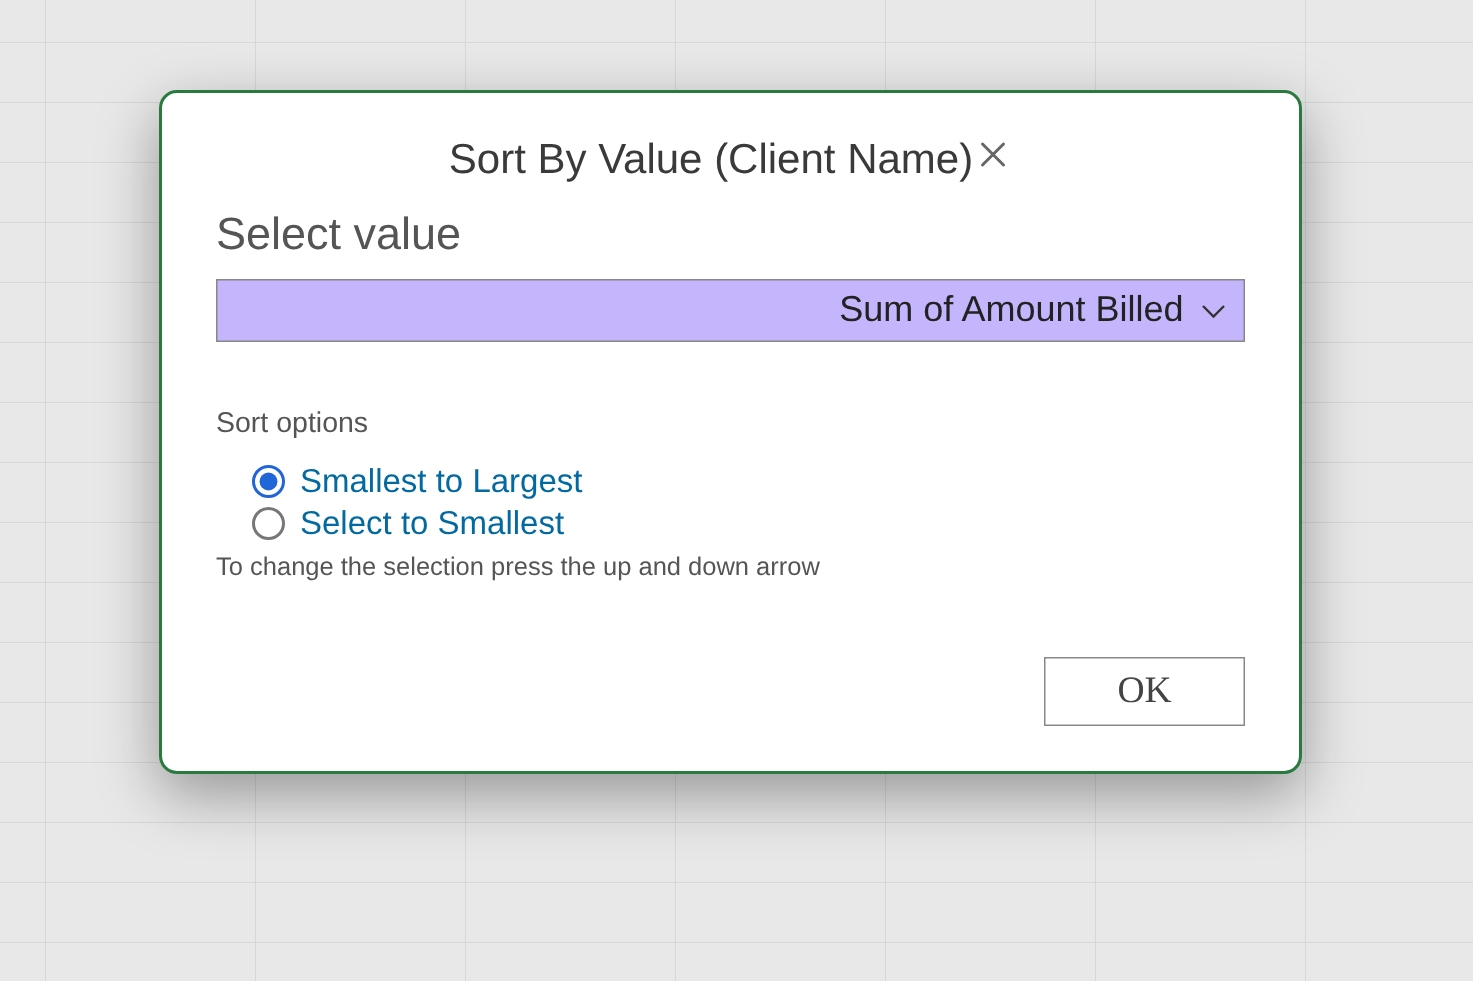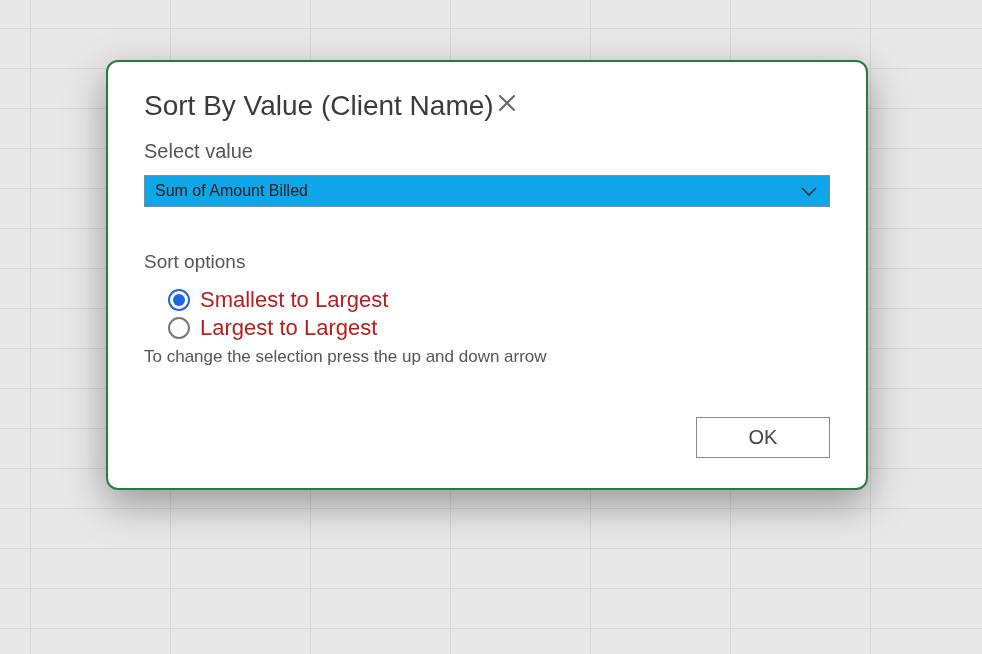--- a/index.html
+++ b/index.html
@@ -28,55 +28,55 @@
       top: 60px;
       width: 762px;
       background: #fff;
       border: 2px solid #2a7a3f;
       border-radius: 12px;
       box-shadow: 0 14px 40px rgba(0,0,0,0.35);
       padding: 28px 36px 30px 36px;
     }
     .dlg-header {
       display: flex;
-      justify-content: flex-start;
+      justify-content: center;
       align-items: flex-start;
     }
     .dlg-title {
       font-size: 28px;
       color: #3a3a3a;
       font-weight: 400;
     }
     .close-btn {
       font-size: 22px;
       color: #555;
       background: none;
       border: none;
       cursor: pointer;
       line-height: 1;
       padding: 4px;
     }
     .section-label {
-      font-size: 20px;
+      font-size: 30px;
       color: #555;
       margin-top: 18px;
     }
     .select-wrap {
       position: relative;
       margin-top: 12px;
     }
     .select-box {
       width: 100%;
       border: 1px solid #888;
-      background: #0ea5e9;
-      font-size: 16px;
+      background: #c4b5fd;
+      font-size: 24px;
       color: #222;
       padding: 6px 40px 6px 10px;
       cursor: pointer;
-      text-align: left;
+      text-align: right;
       font-family: inherit;
     }
     .chevron {
       position: absolute;
       right: 12px;
       top: 50%;
       transform: translateY(-50%);
       pointer-events: none;
     }
     .chevron svg { display: block; }
@@ -112,42 +112,42 @@
     .radio .dot {
       width: 12px;
       height: 12px;
       border-radius: 50%;
       background: #2066d8;
       display: none;
     }
     .radio.selected .dot { display: block; }
     .radio-label {
       font-size: 22px;
-      color: #b91c1c;
+      color: #0369a1;
     }
     .hint {
       font-size: 17px;
       color: #555;
       margin-top: 6px;
     }
     .btn-row {
       display: flex;
       justify-content: flex-end;
       gap: 18px;
       margin-top: 50px;
     }
     .btn {
       min-width: 134px;
       padding: 8px 20px;
-      font-size: 20px;
+      font-size: 25px;
       color: #444;
       background: #fff;
       border: 1px solid #888;
       cursor: pointer;
-      font-family: Liberation Sans, sans-serif;
+      font-family: Liberation Serif, serif;
     }
   </style>
 </head>
 <body>
 
 <div class="grid"></div>
 
 <div class="dialog">
 
   <div class="dlg-header">
@@ -176,21 +176,21 @@
 
   <div class="radio-group">
     <div class="radio-row">
       <span class="radio selected">
           <span class="dot"></span>
         </span>
       <span class="radio-label">Smallest to Largest</span>
     </div>
     <div class="radio-row">
       <span class="radio"></span>
-      <span class="radio-label">Largest to Largest</span>
+      <span class="radio-label">Select to Smallest</span>
     </div>
   </div>
 
   <div class="hint">To change the selection press the up and down arrow</div>
 
   <div class="btn-row">
     <button class="btn">OK</button>
   </div>
 
 </div>

